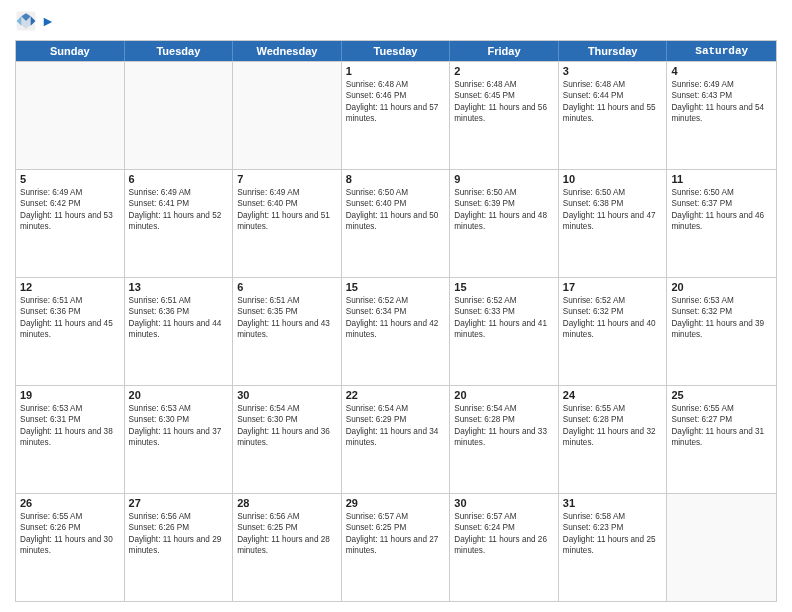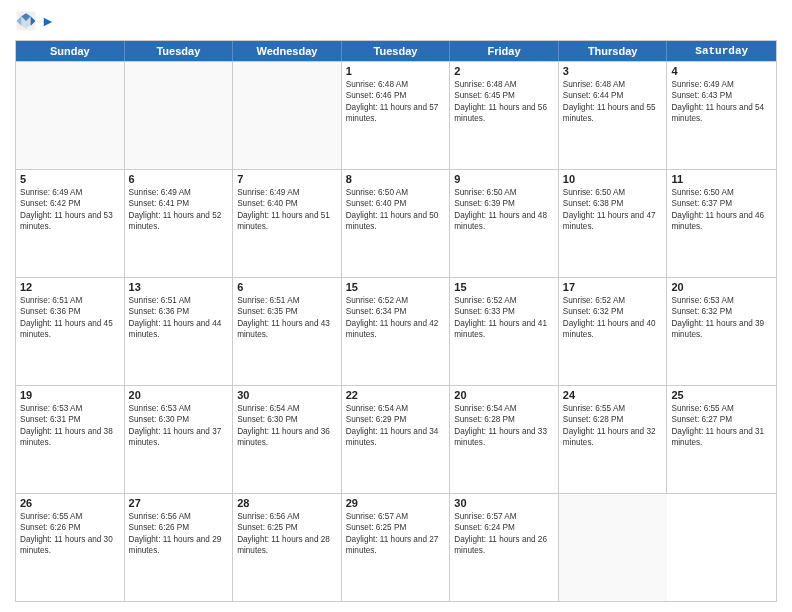--- a/index.html
+++ b/index.html
@@ -324,17 +324,23 @@
             <div class="cell-info" style="white-space: pre-line;">Sunrise: 6:57 AM
 Sunset: 6:25 PM
 Daylight: 11 hours and 27 minutes.</div>
           </div>
           <div class="cal-cell">
             <span class="day-number">30</span>
             <div class="cell-info" style="white-space: pre-line;">Sunrise: 6:57 AM
 Sunset: 6:24 PM
 Daylight: 11 hours and 26 minutes.</div>
           </div>
+          <div class="cal-cell">
+            <span class="day-number">31</span>
+            <div class="cell-info" style="white-space: pre-line;">Sunrise: 6:58 AM
+Sunset: 6:23 PM
+Daylight: 11 hours and 25 minutes.</div>
+          </div>
           <div class="cal-cell empty"></div>
         </div>
       </div>
   </div>
 </div>
 
 </body></html>

